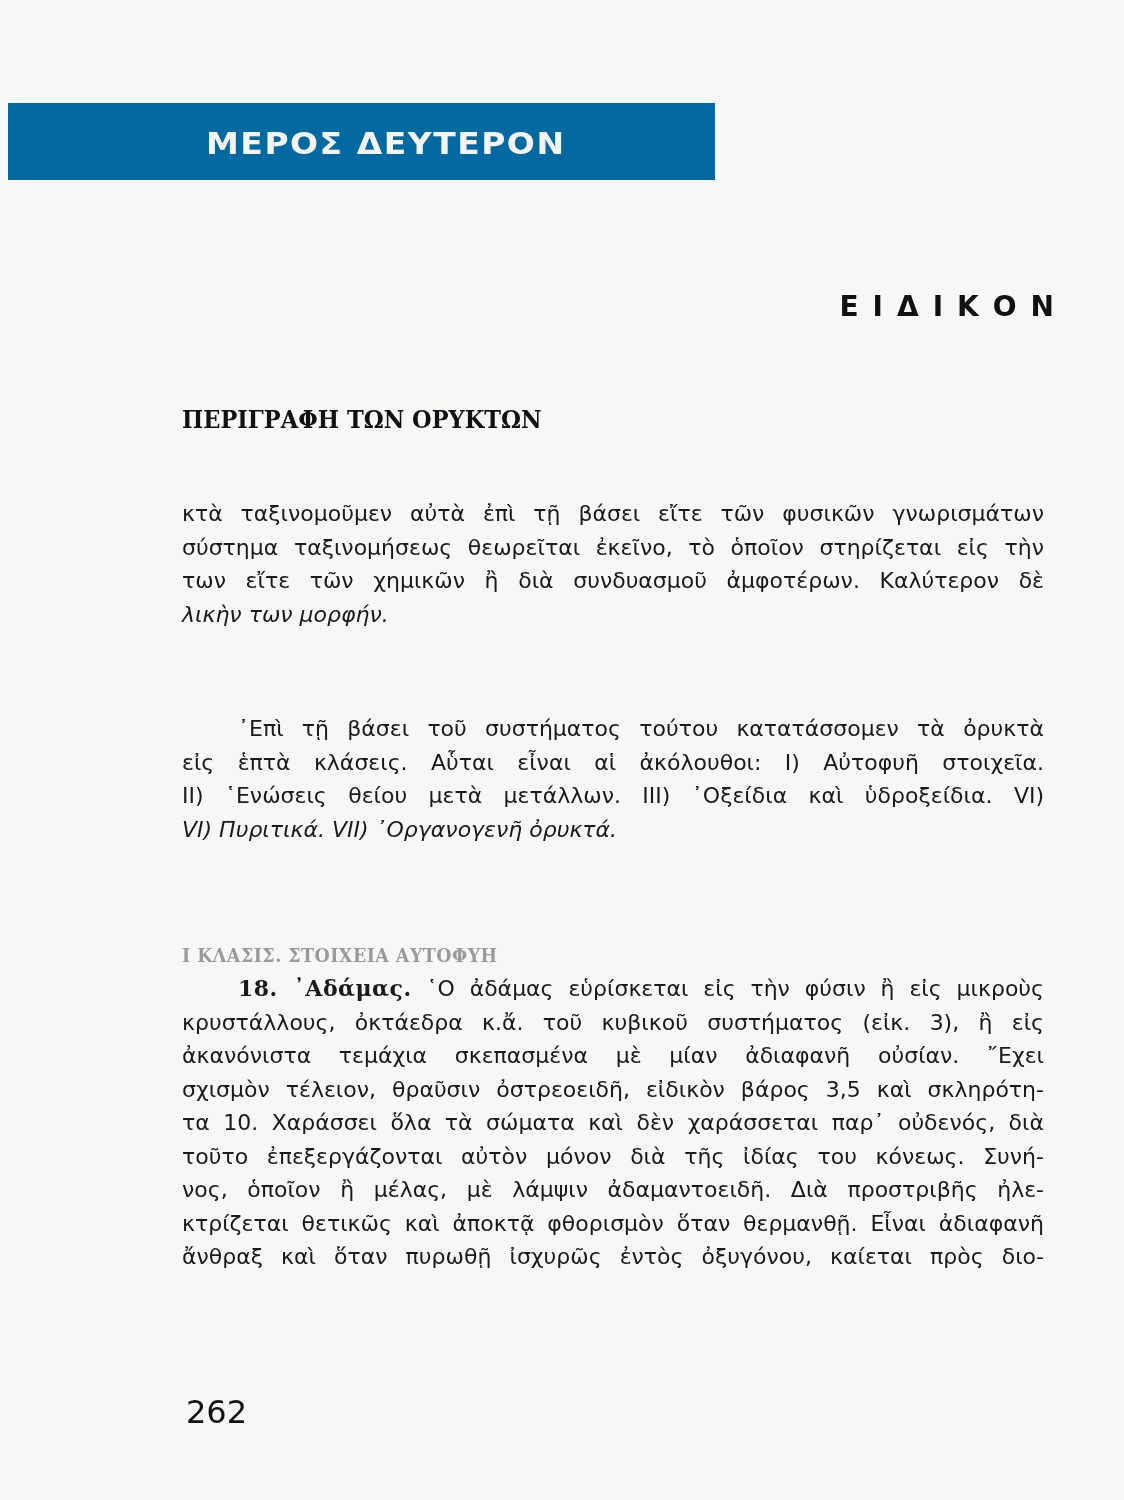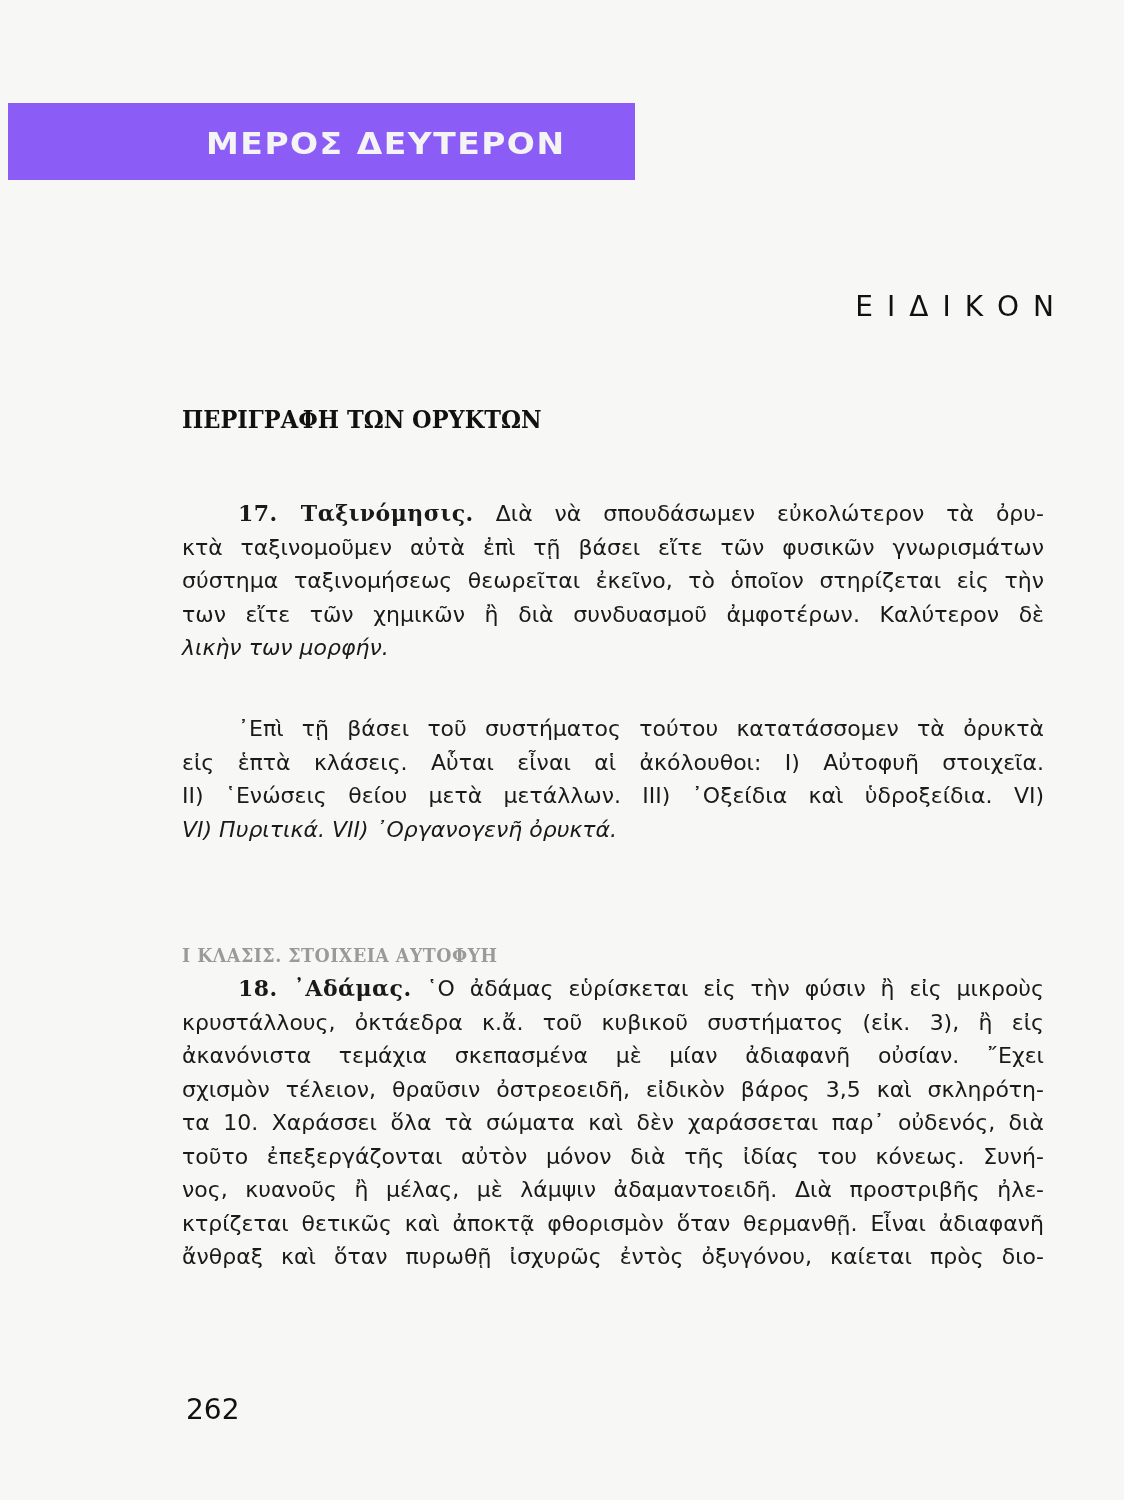--- a/index.html
+++ b/index.html
@@ -8,23 +8,23 @@
       height: 1500px;
       background: #f7f7f5;
       position: relative;
       overflow: hidden;
       color: #1a1a1a;
     }
     .banner {
       position: absolute;
       left: 8px;
       top: 103px;
-      width: 627px;
+      width: 707px;
       height: 77px;
-      background: #8b5cf6;
+      background: #0369a1;
     }
     .banner-text {
       position: absolute;
       left: 198px;
       top: 22px;
       font-family: "DejaVu Sans", sans-serif;
       font-weight: bold;
       font-size: 33px;
       letter-spacing: 1.5px;
       color: #f4f4f4;
@@ -35,20 +35,21 @@
     .section-title {
       position: absolute;
       right: 70px;
       top: 290px;
       font-family: "DejaVu Sans", sans-serif;
       font-size: 28px;
       letter-spacing: 14px;
       margin-right: -14px;
       color: #111;
       white-space: nowrap;
+      font-weight: bold;
     }
     .chapter-title {
       position: absolute;
       left: 182px;
       top: 405px;
       font-family: "DejaVu Serif", serif;
       font-weight: bold;
       font-size: 25px;
       color: #111;
       white-space: nowrap;
@@ -83,37 +84,36 @@
       white-space: nowrap;
       letter-spacing: 0.5px;
       transform: scaleX(0.92);
       transform-origin: left top;
     }
     .page-number {
       position: absolute;
       left: 186px;
       top: 1393px;
       font-family: "DejaVu Sans", sans-serif;
-      font-size: 28px;
+      font-size: 32px;
       color: #111;
     }
   </style>
 </head>
 <body>
 
 <div class="banner">
   <span class="banner-text">ΜΕΡΟΣ ΔΕΥΤΕΡΟΝ</span>
 </div>
 
 <div class="section-title">ΕΙΔΙΚΟΝ</div>
 
 <div class="chapter-title">ΠΕΡΙΓΡΑΦΗ ΤΩΝ ΟΡΥΚΤΩΝ</div>
 
 <div class="text-block" style="top:497px;">
-  <span class="line indent"><span class="lead">17. Ταξινόμησις.</span> <span>Διὰ νὰ σπουδάσωμεν εὐκολώτερον τὰ ὀρυ-</span></span>
   <span class="line">κτὰ ταξινομοῦμεν αὐτὰ ἐπὶ τῇ βάσει εἴτε τῶν φυσικῶν γνωρισμάτων</span>
   <span class="line">σύστημα ταξινομήσεως θεωρεῖται ἐκεῖνο, τὸ ὁποῖον στηρίζεται εἰς τὴν</span>
   <span class="line">των εἴτε τῶν χημικῶν ἢ διὰ συνδυασμοῦ ἀμφοτέρων.  Καλύτερον δὲ</span>
   <span class="line last">λικὴν των μορφήν.</span>
 </div>
 
 <div class="text-block" style="top:712px;">
   <span class="line indent">᾽Επὶ τῇ βάσει τοῦ συστήματος τούτου κατατάσσομεν τὰ ὀρυκτὰ</span>
   <span class="line">εἰς ἑπτὰ κλάσεις. Αὗται εἶναι αἱ ἀκόλουθοι: I) Αὐτοφυῆ στοιχεῖα.</span>
   <span class="line">II) ῾Ενώσεις θείου μετὰ μετάλλων. III) ᾽Οξείδια καὶ ὑδροξείδια. VI)</span>
@@ -122,18 +122,18 @@
 
 <div class="subsection">I ΚΛΑΣΙΣ.  ΣΤΟΙΧΕΙΑ ΑΥΤΟΦΥΗ</div>
 
 <div class="text-block" style="top:972px;">
   <span class="line indent"><span class="lead">18. ᾽Αδάμας.</span> <span>῾Ο ἀδάμας εὑρίσκεται εἰς τὴν φύσιν ἢ εἰς μικροὺς</span></span>
   <span class="line">κρυστάλλους, ὀκτάεδρα κ.ἄ. τοῦ κυβικοῦ συστήματος (εἰκ. 3), ἢ εἰς</span>
   <span class="line">ἀκανόνιστα τεμάχια σκεπασμένα μὲ μίαν ἀδιαφανῆ οὐσίαν. ῎Εχει</span>
   <span class="line">σχισμὸν τέλειον, θραῦσιν ὀστρεοειδῆ, εἰδικὸν βάρος 3,5 καὶ σκληρότη-</span>
   <span class="line">τα 10. Χαράσσει ὅλα τὰ σώματα καὶ δὲν χαράσσεται παρ᾽ οὐδενός, διὰ</span>
   <span class="line">τοῦτο ἐπεξεργάζονται αὐτὸν μόνον διὰ τῆς ἰδίας του κόνεως. Συνή-</span>
-  <span class="line">νος, κυανοῦς ἢ μέλας, μὲ λάμψιν ἀδαμαντοειδῆ. Διὰ προστριβῆς ἠλε-</span>
+  <span class="line">νος, ὁποῖον ἢ μέλας, μὲ λάμψιν ἀδαμαντοειδῆ. Διὰ προστριβῆς ἠλε-</span>
   <span class="line">κτρίζεται θετικῶς καὶ ἀποκτᾷ φθορισμὸν ὅταν θερμανθῇ. Εἶναι ἀδιαφανῆ</span>
   <span class="line">ἄνθραξ καὶ ὅταν πυρωθῇ ἰσχυρῶς ἐντὸς ὀξυγόνου, καίεται πρὸς διο-</span>
 </div>
 
 <div class="page-number">262</div>
 
 </body></html>

